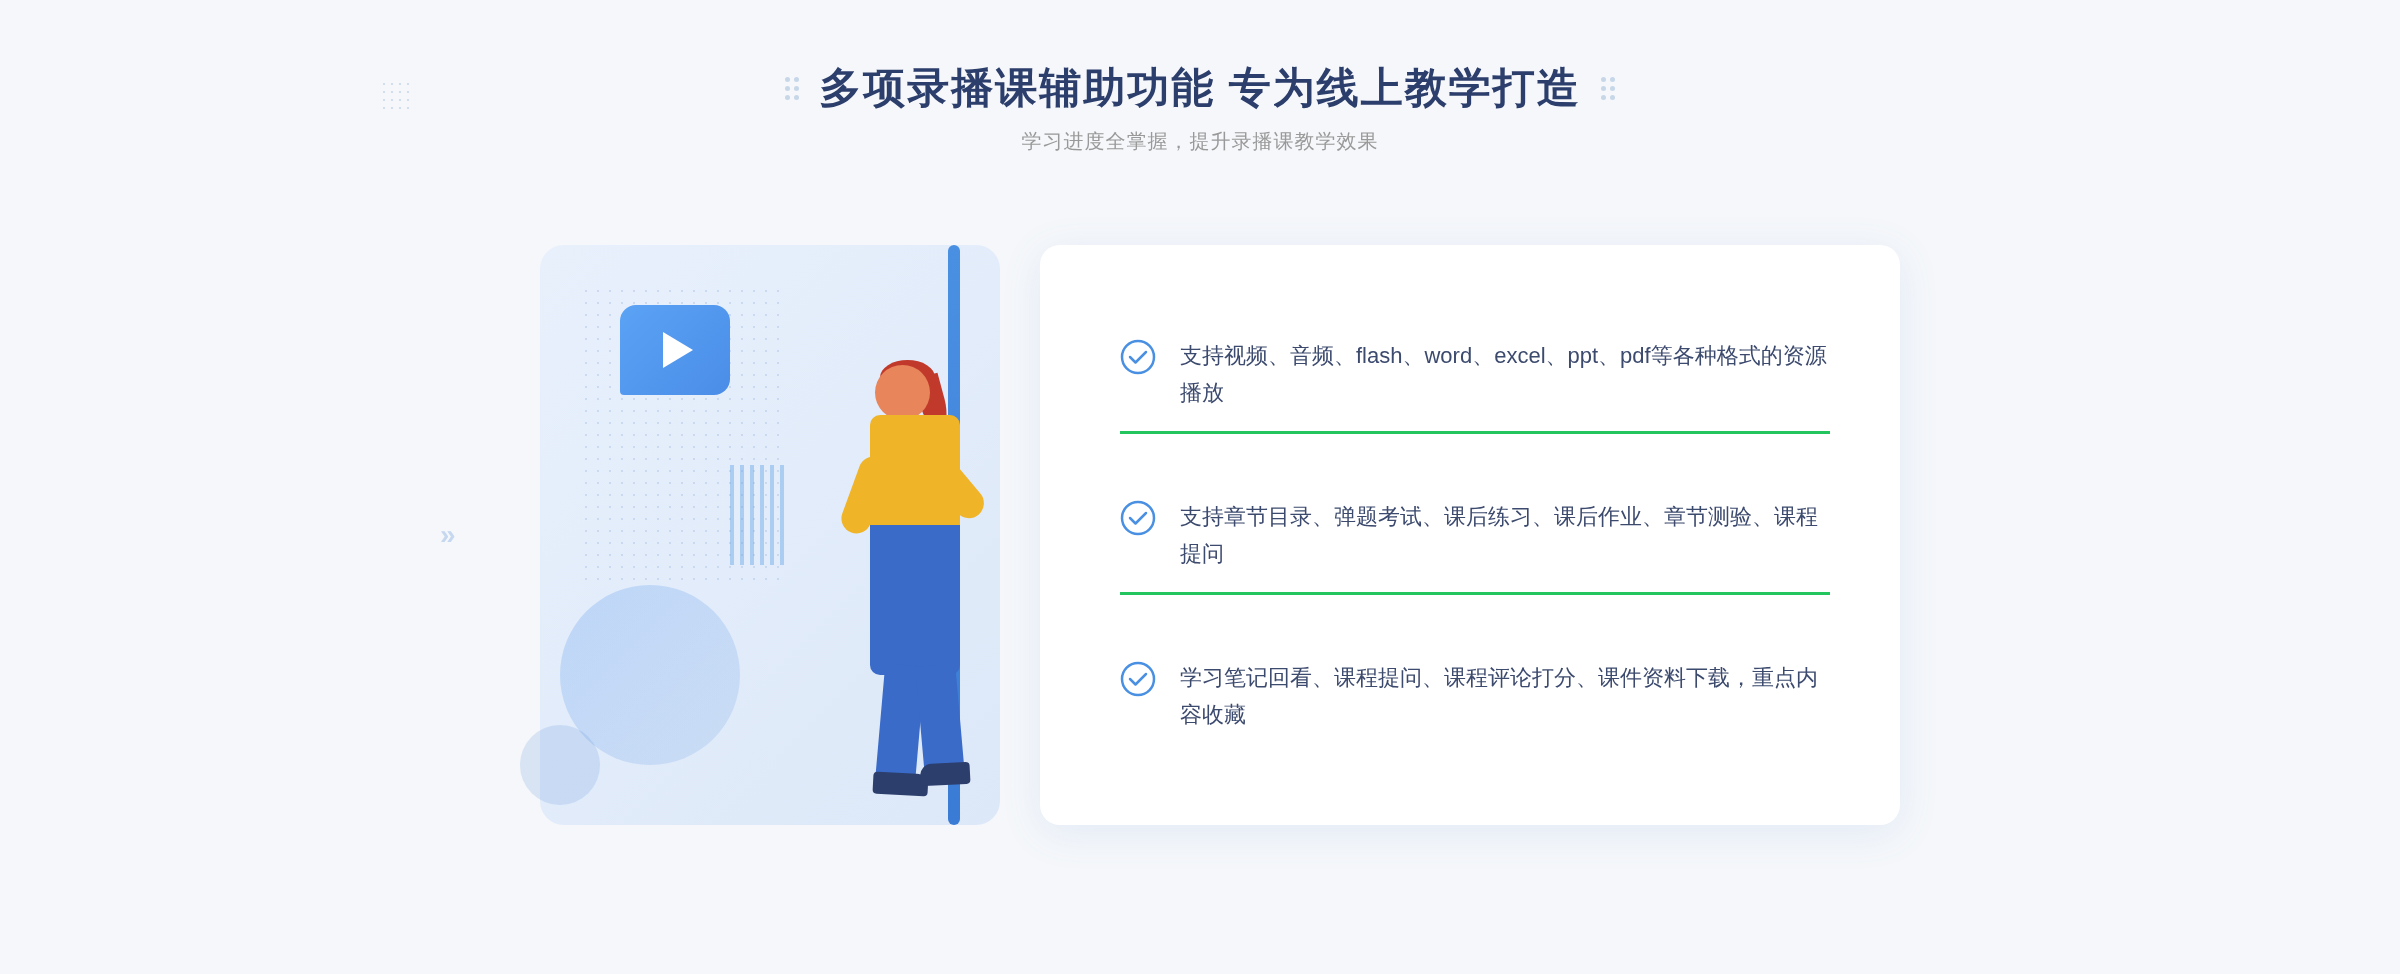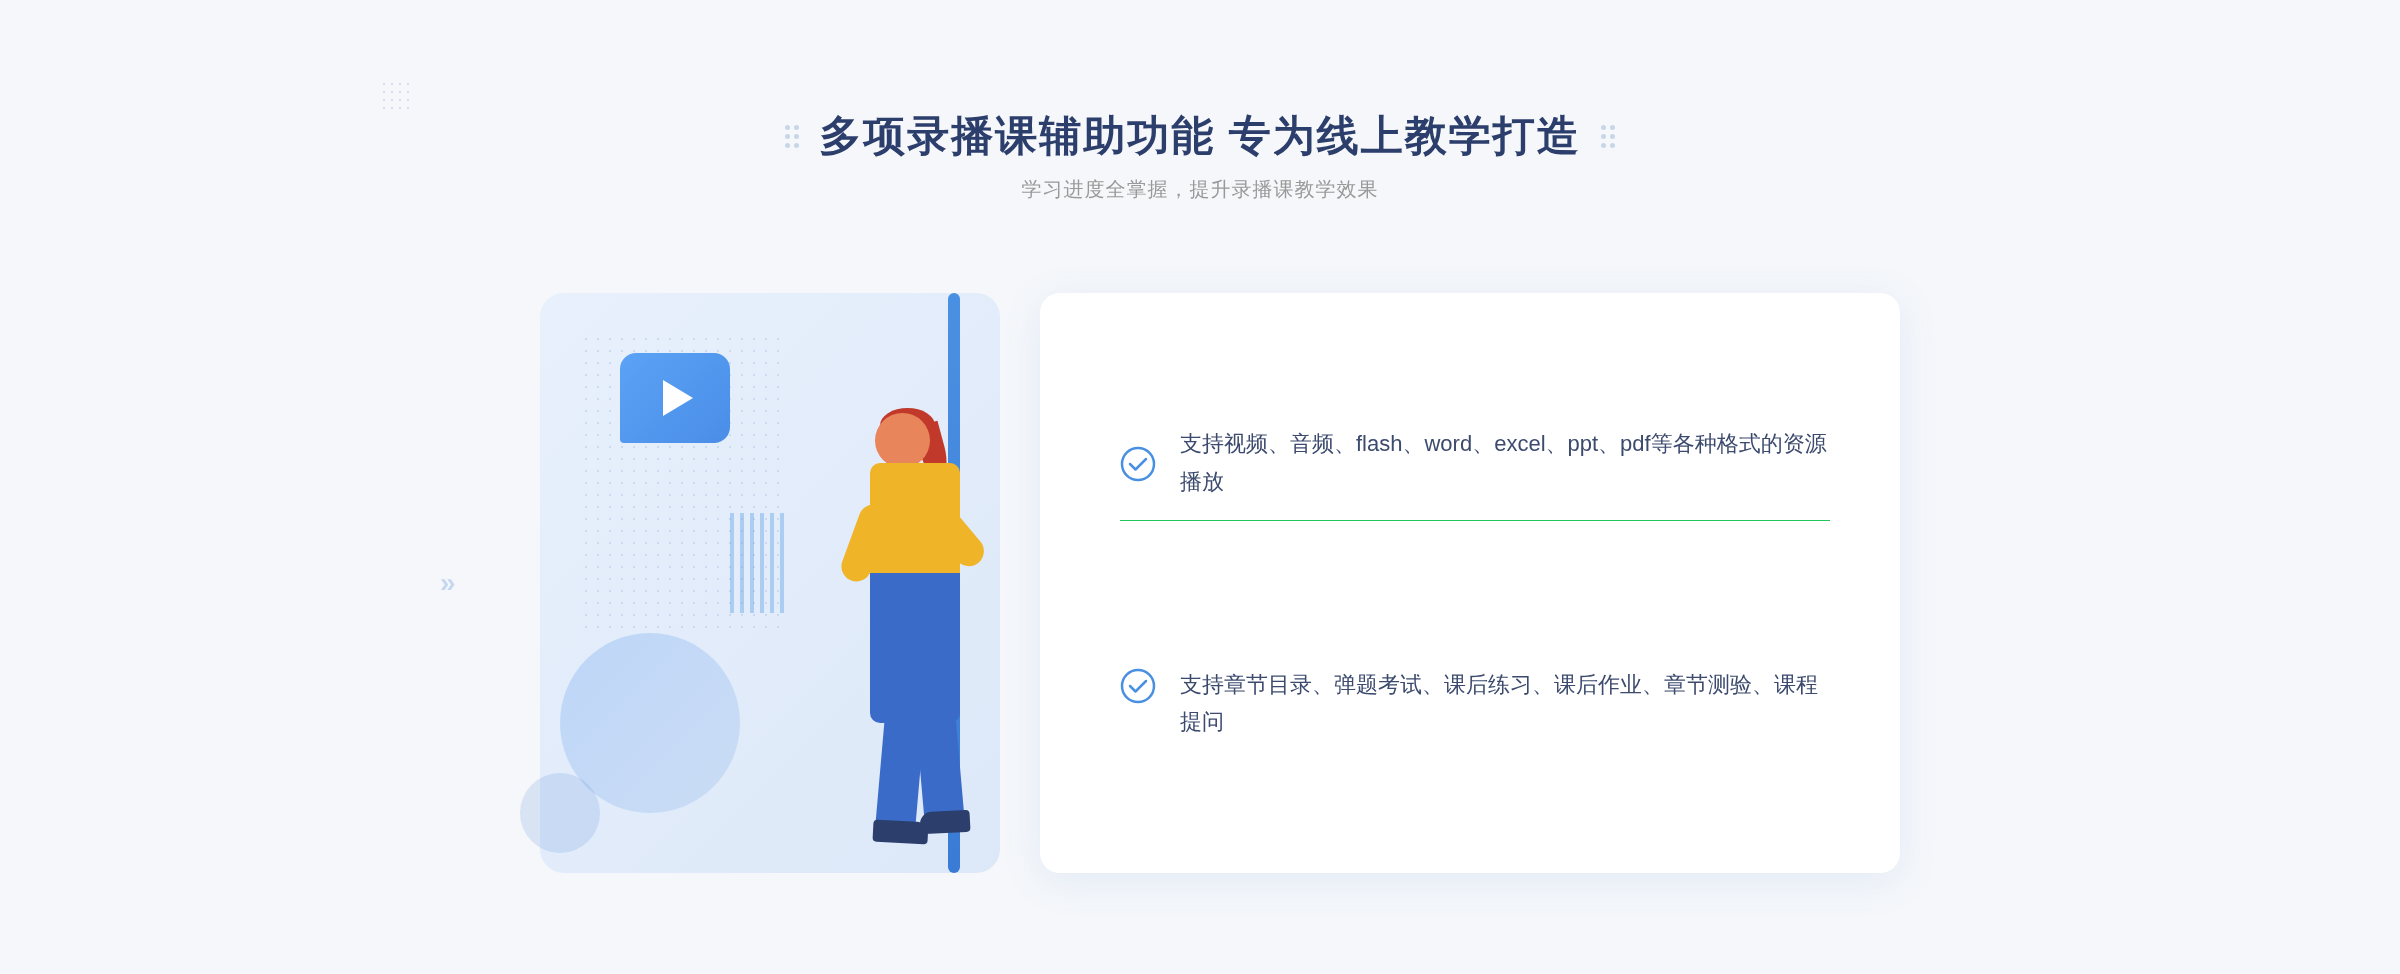--- a/index.html
+++ b/index.html
@@ -41,21 +41,20 @@
       display: flex;
       flex-direction: column;
       align-items: center;
       margin-bottom: 50px;
     }
 
     .title-row {
       display: flex;
       align-items: center;
       gap: 20px;
-      margin-top: 48px;
     }
 
     .main-title {
       font-size: 42px;
       font-weight: 600;
       color: #2c3e6b;
       letter-spacing: 2px;
     }
 
     .subtitle {
@@ -358,22 +357,21 @@
     }
 
     .feature-item {
       display: flex;
       align-items: flex-start;
       gap: 24px;
       padding: 20px 0;
     }
 
     .feature-item:not(:last-child) {
-      border-bottom: 1px solid #22c55e;
-      align-items: center;
+      border-bottom: 3px solid #22c55e;
     }
 
     .check-icon {
       width: 36px;
       height: 36px;
       flex-shrink: 0;
       margin-top: 2px;
     }
 
     .check-icon svg {
@@ -501,19 +499,28 @@
       <div class="feature-item">
         <div class="check-icon">
           <svg viewBox="0 0 36 36" fill="none" xmlns="http://www.w3.org/2000/svg">
             <circle cx="18" cy="18" r="16" stroke="#4a90e2" stroke-width="2.5" fill="none"></circle>
             <path d="M10 18 L15.5 23.5 L26 13" stroke="#4a90e2" stroke-width="2.5" stroke-linecap="round" stroke-linejoin="round"></path>
           </svg>
         </div>
         <span class="feature-text">支持章节目录、弹题考试、课后练习、课后作业、章节测验、课程提问</span>
       </div>
 
+      <div class="feature-item">
+        <div class="check-icon">
+          <svg viewBox="0 0 36 36" fill="none" xmlns="http://www.w3.org/2000/svg">
+            <circle cx="18" cy="18" r="16" stroke="#4a90e2" stroke-width="2.5" fill="none"></circle>
+            <path d="M10 18 L15.5 23.5 L26 13" stroke="#4a90e2" stroke-width="2.5" stroke-linecap="round" stroke-linejoin="round"></path>
+          </svg>
+        </div>
+        <span class="feature-text">学习笔记回看、课程提问、课程评论打分、课件资料下载，重点内容收藏</span>
+      </div>
 
 
     </div>
 
   </div>
 
 </div>
 
 </body></html>

